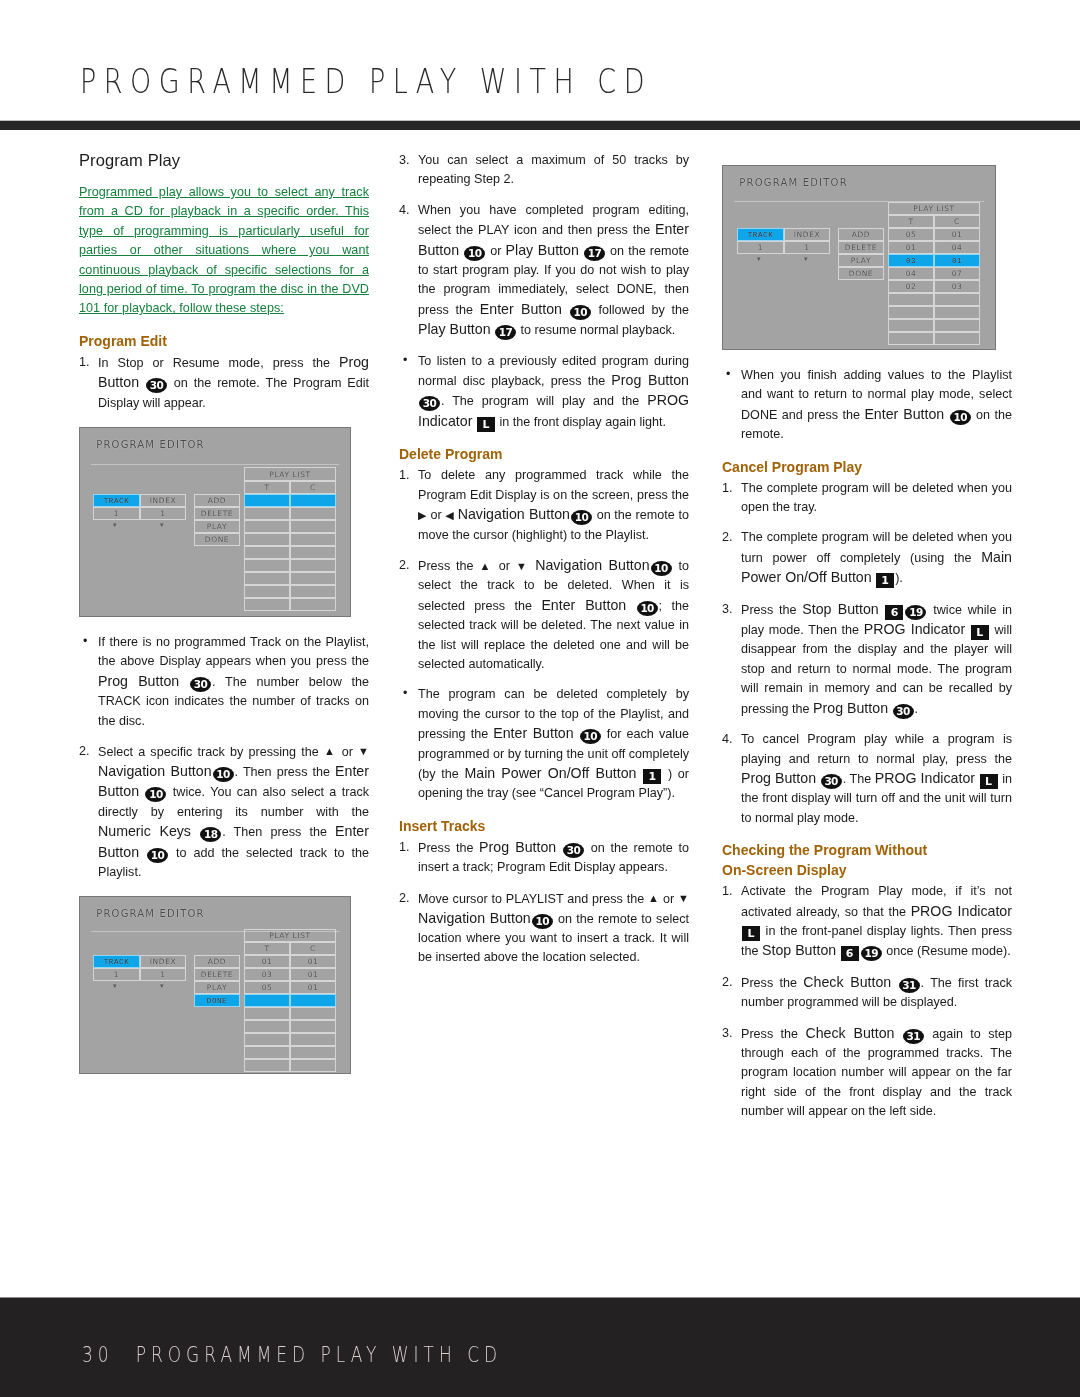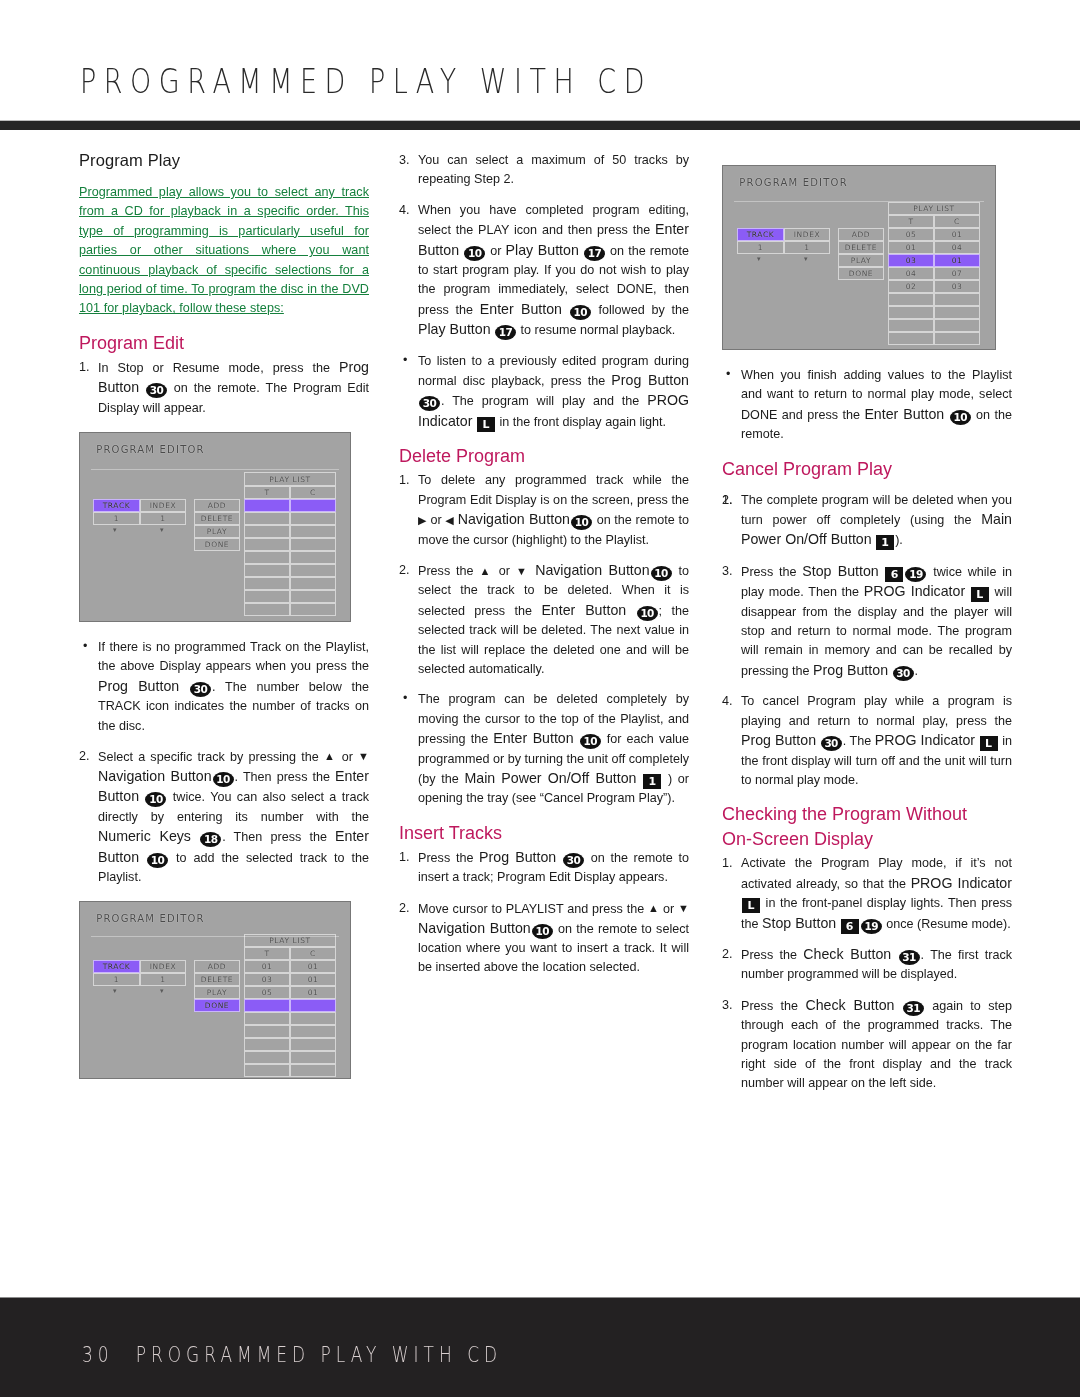--- a/index.html
+++ b/index.html
@@ -92,24 +92,24 @@
 
   
   h2.sec-title {
     font-size: 16.5px;
     font-weight: normal;
     margin: 0 0 13px 0;
     color: #1b1b1b;
     letter-spacing: 0.1px;
   }
   h3.sub-title {
-    font-size: 18px;
-    font-weight: normal;
+    font-size: 14px;
+    font-weight: bold;
     margin: 14px 0 4px 0;
-    color: #be185d;
+    color: #a16207;
   }
   p.body {
     font-size: 12.6px;
     line-height: 19.4px;
     margin: 0 0 11px 0;
     text-align: justify;
     color: #15803d;
     letter-spacing: 0.05px;
     text-decoration: underline;
   }
@@ -218,22 +218,23 @@
     border: 1px solid rgba(255,255,255,.55);
     color: #4d4d4d;
     font-size: 7.5px;
     letter-spacing: .6px;
     display: flex;
     align-items: center;
     justify-content: center;
     text-shadow: 0 0 1px rgba(255,255,255,.5);
   }
   .osd .cell.hi {
-    background: #8b5cf6;
+    background: #0ea5e9;
     color: #2b2b2b;
+    font-family: Liberation Mono, monospace;
   }
   .osd .downarrow {
     position: absolute;
     font-size: 7px;
     color: #5a5a5a;
   }
 </style>
 </head>
 <body>
 
@@ -462,21 +463,21 @@
       <li class="bullet">
         <span class="marker">•</span><span>When you finish adding values to the Playlist and want to return to normal play mode, select DONE and press the </span><span class="ui">Enter Button</span>
         <span class="badge-round">10</span><span> on the remote.</span>
       </li>
     </ul>
 
     <h3 class="sub-title">Cancel Program Play</h3>
 
     <ol class="steps">
       <li class="step">
-        <span class="marker">1.</span>
+        <span class="marker">1.</span><span>The complete program will be deleted when you open the tray.</span>
       </li>
       <li class="step">
         <span class="marker">2.</span><span>The complete program will be deleted when you turn power off completely (using the </span><span class="ui">Main Power On/Off Button</span>
         <span class="badge-sq">1</span><span>).</span>
       </li>
       <li class="step">
         <span class="marker">3.</span><span>Press the </span><span class="ui">Stop Button</span>
         <span class="badge-sq">6</span><span class="badge-round">19</span><span> twice while in play mode. Then the </span><span class="ui">PROG Indicator</span>
         <span class="badge-sq">L</span><span> will disappear from the display and the player will stop and return to normal mode. The program will remain in memory and can be recalled by pressing the </span><span class="ui">Prog Button</span>
         <span class="badge-round">30</span><span>.</span>

